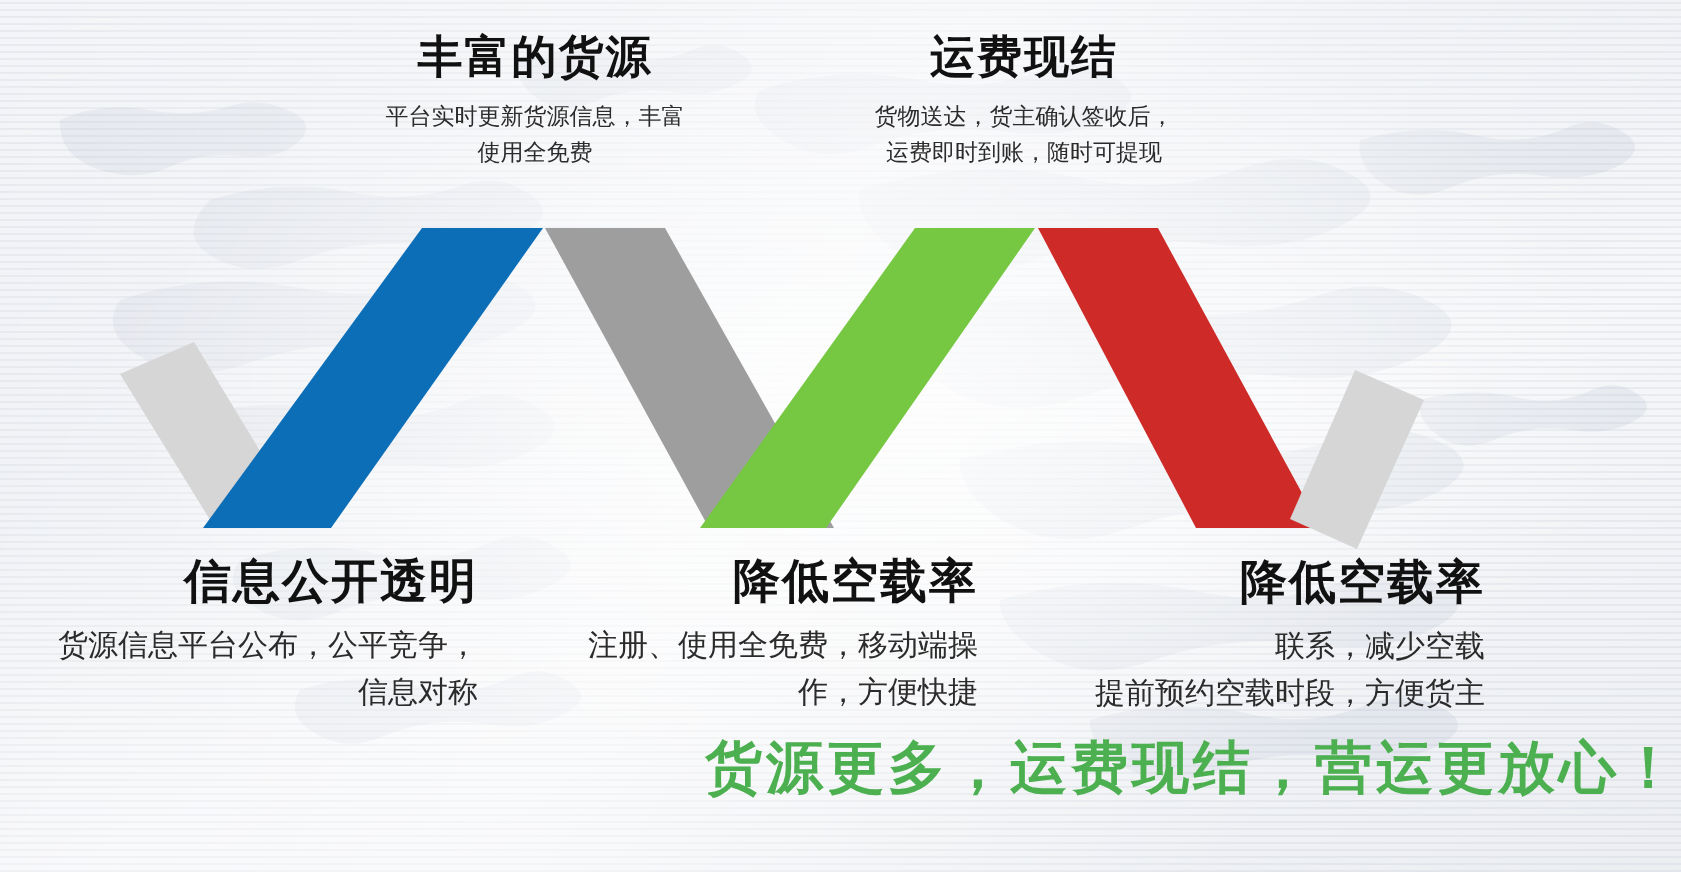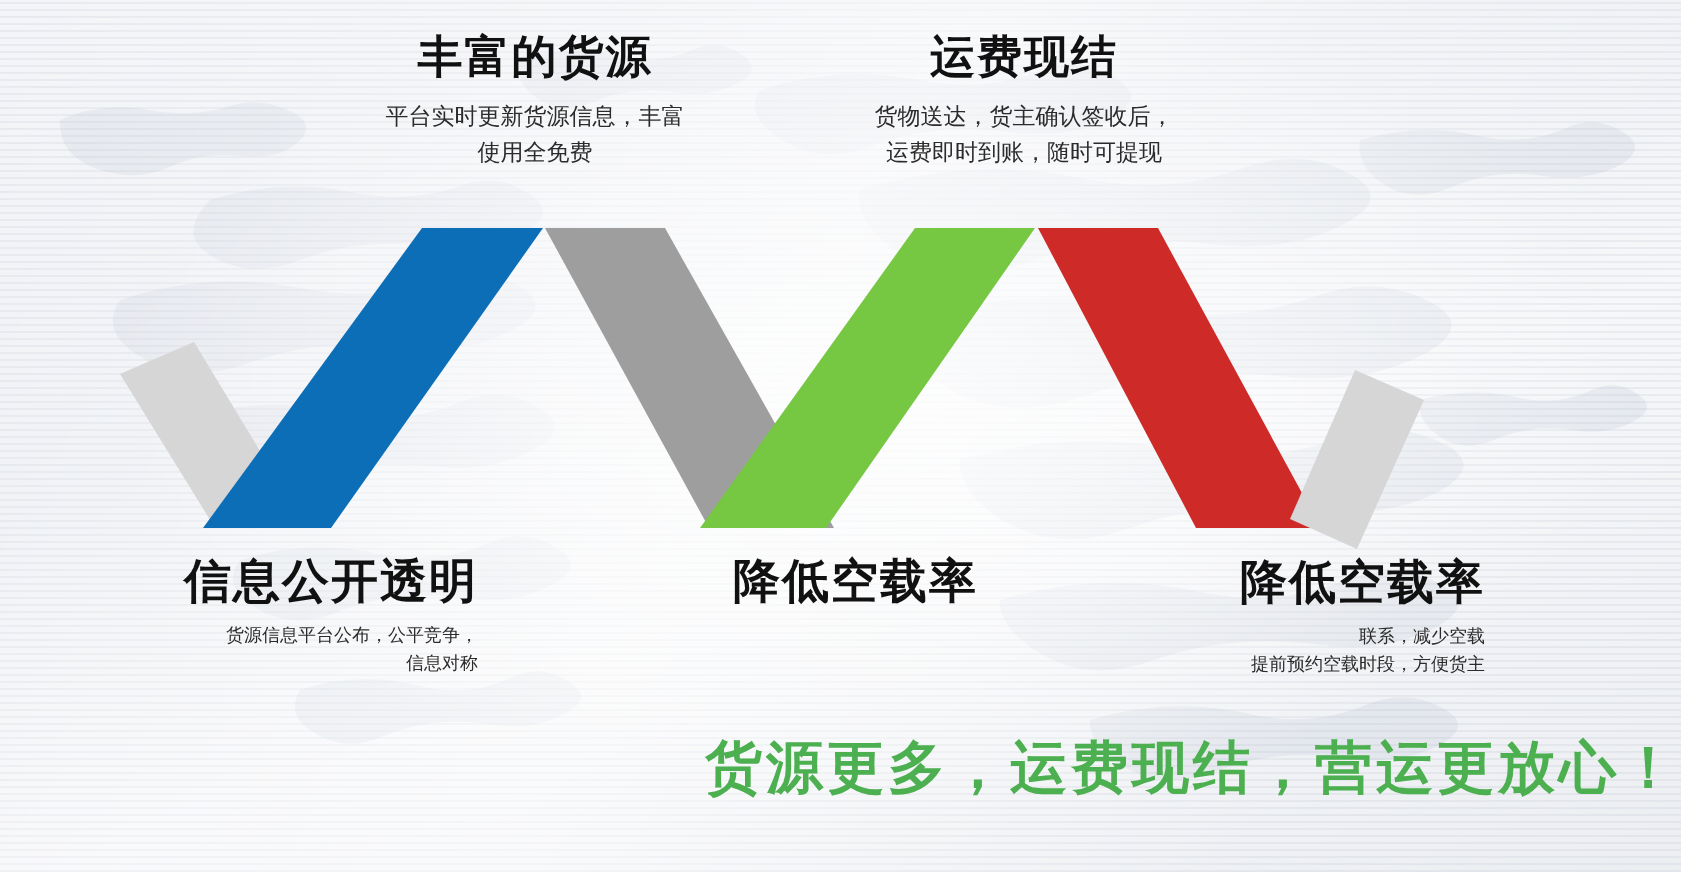--- a/index.html
+++ b/index.html
@@ -73,21 +73,21 @@
   }
   .blk-desc {
     font-size: 23px;
     line-height: 1.55;
     color: #2b2b2b;
     margin-top: 18px;
   }
   .blk-desc div { white-space: nowrap; }
 
   .bottom-block .blk-title { font-size: 47px; }
-  .bottom-block .blk-desc { font-size: 18px; margin-top: 16px; }
+  .bottom-block .blk-desc { font-size: 30px; margin-top: 16px; }
 
   #slogan {
     position: absolute;
     left: 0;
     right: 0;
     top: 730px;
     text-align: right;
     font-size: 57px;
     font-weight: bold;
     letter-spacing: 4px;
@@ -157,20 +157,24 @@
   <div class="bottom-block" style="left:28px; top:557px; width:450px;">
     <div class="blk-title">信息公开透明</div>
     <div class="blk-desc">
       <div>货源信息平台公布，公平竞争，</div>
       <div>信息对称</div>
     </div>
   </div>
 
   <div class="bottom-block" style="left:528px; top:557px; width:450px;">
     <div class="blk-title">降低空载率</div>
+    <div class="blk-desc">
+      <div>注册、使用全免费，移动端操</div>
+      <div>作，方便快捷</div>
+    </div>
   </div>
 
   <div class="bottom-block" style="left:1035px; top:558px; width:450px;">
     <div class="blk-title">降低空载率</div>
     <div class="blk-desc">
       <div>联系，减少空载</div>
       <div>提前预约空载时段，方便货主</div>
     </div>
   </div>
 

